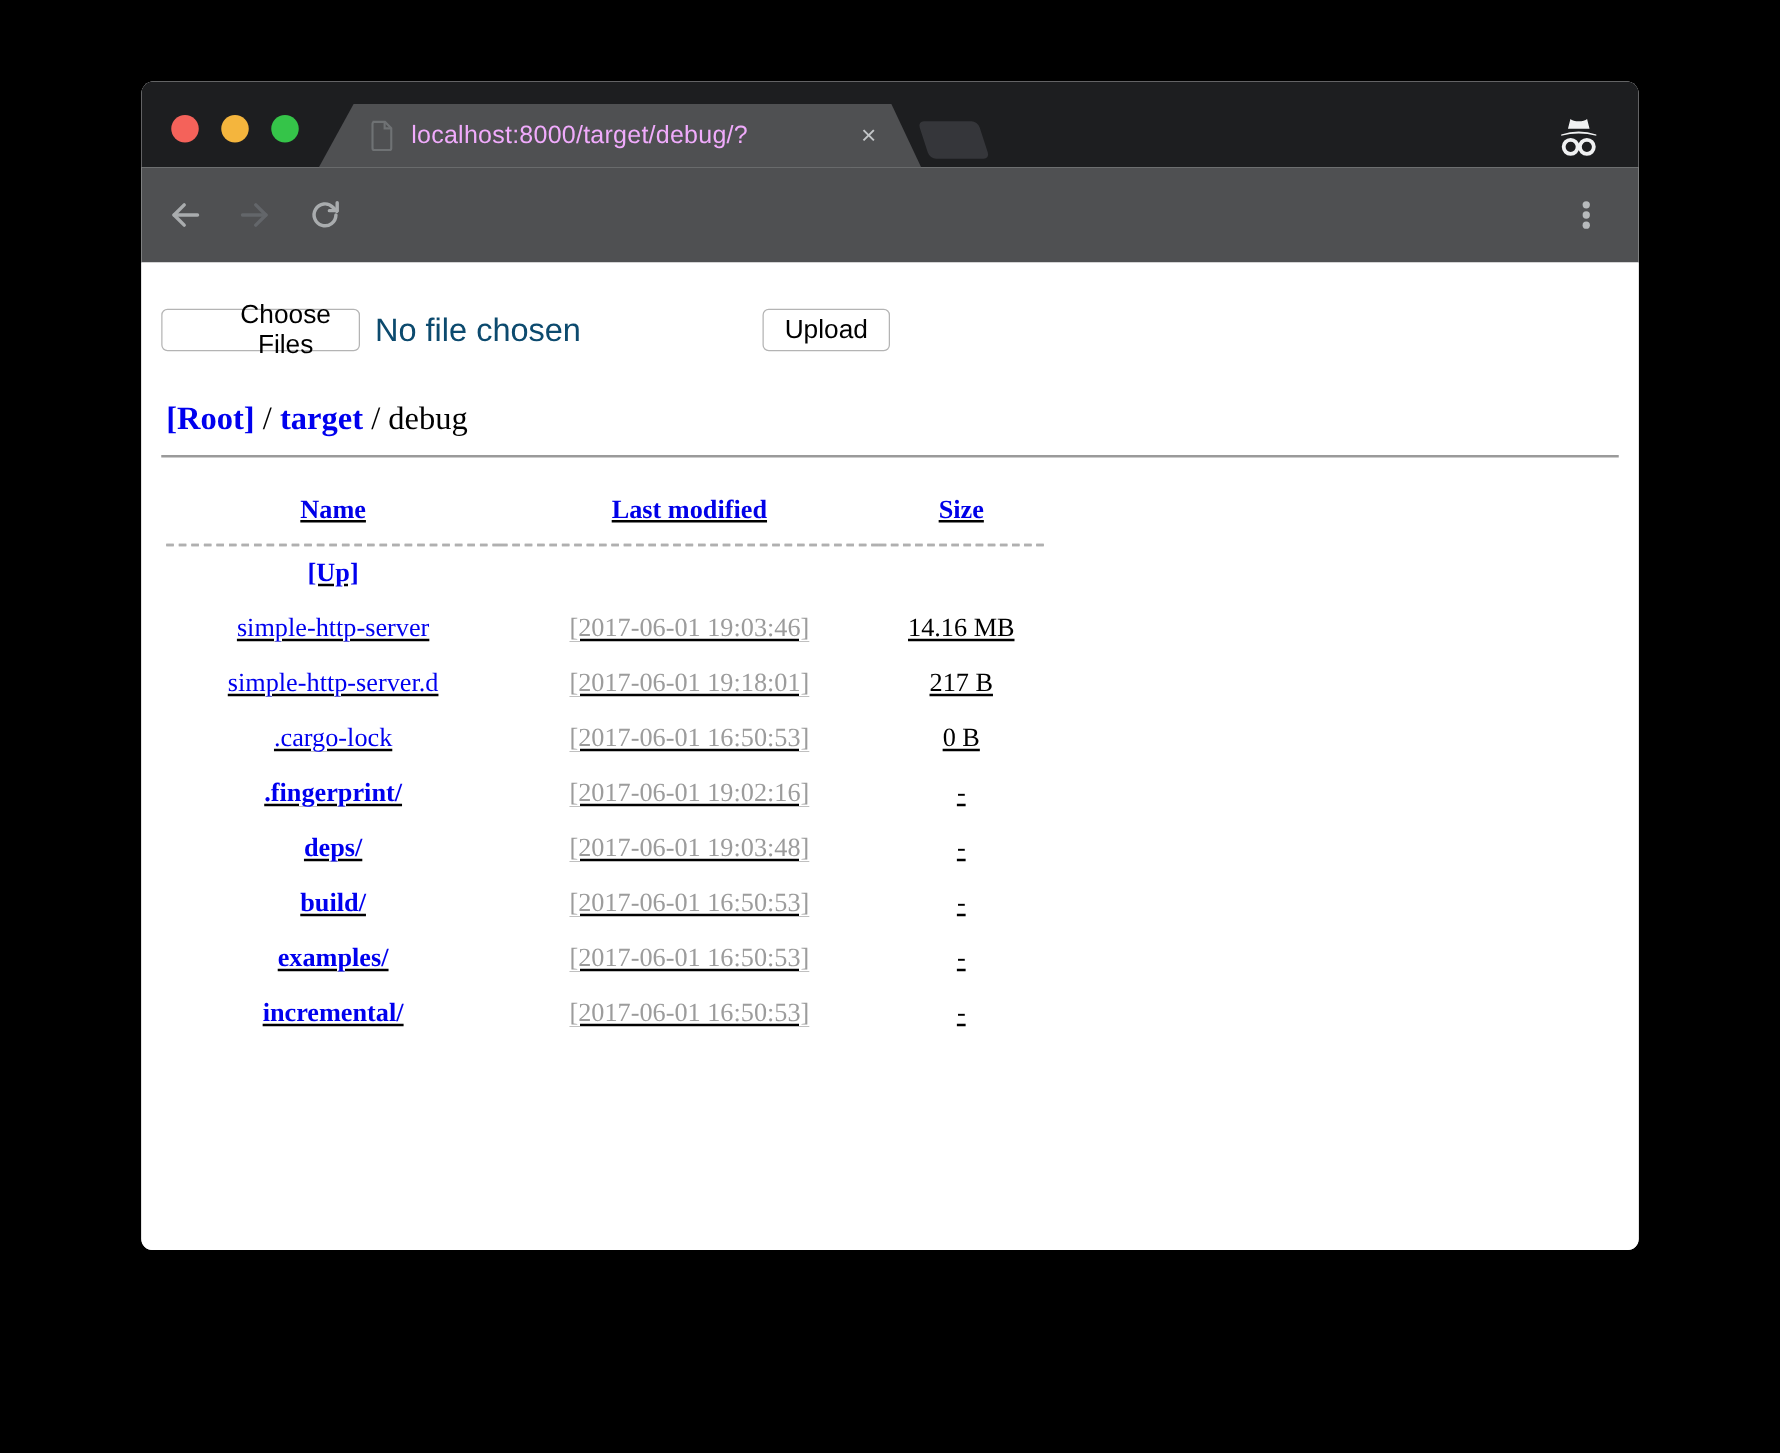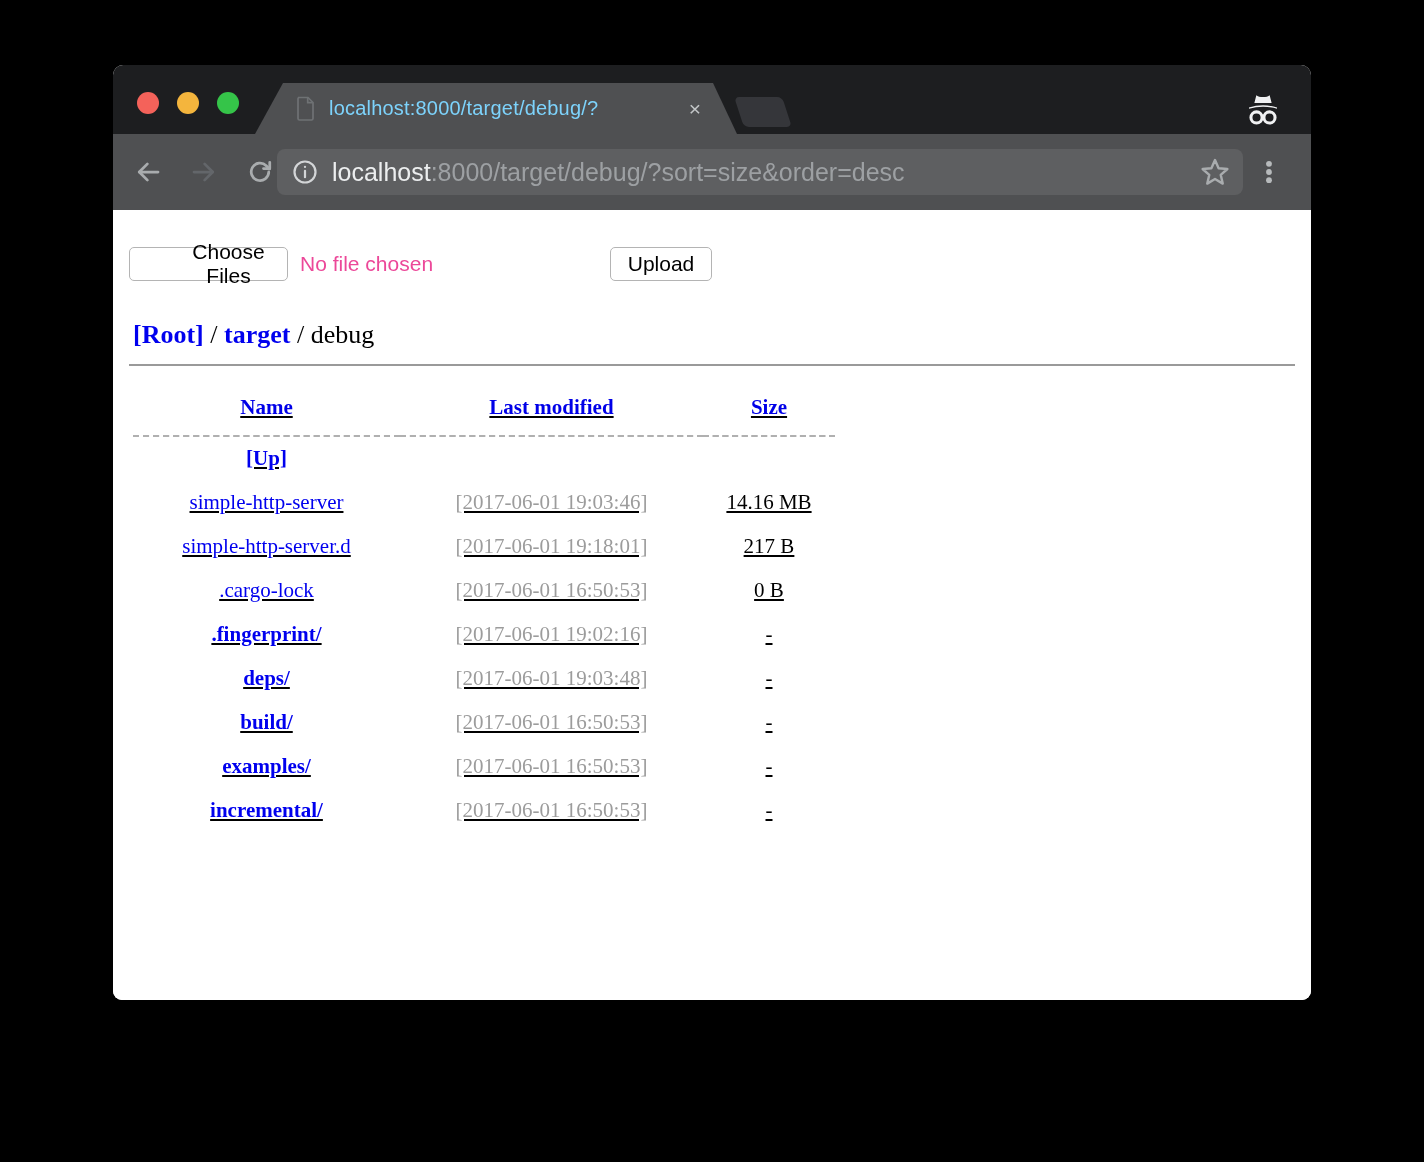--- a/index.html
+++ b/index.html
@@ -13,21 +13,21 @@
   .tabstrip { position:relative; height:69px; background:#1d1e20; }
   .traffic { position:absolute; top:27px; left:24px; display:flex; gap:18px; }
   .traffic span { width:22px; height:22px; border-radius:50%; display:block; }
 
   .tab { position:absolute; left:142px; bottom:0; width:482px; height:51px;
          background:#4f5052;
          clip-path:polygon(0 100%, 28px 0, calc(100% - 24px) 0, 100% 100%); }
   .tab-favicon { position:absolute; left:40px; top:13px; opacity:.85; }
   .tab-title-wrap { position:absolute; left:74px; top:0; width:352px; height:51px;
                     overflow:hidden; white-space:nowrap; }
-  .tab-title { line-height:51px; font-size:20px; color:#7dd3fc; letter-spacing:.2px; }
+  .tab-title { line-height:51px; font-size:20px; color:#f0abfc; letter-spacing:.2px; }
   .tab-title-wrap::after { content:""; position:absolute; right:0; top:0; bottom:0;
          width:48px; background:linear-gradient(to right, rgba(79,80,82,0), #4f5052); }
   .tab-close { position:absolute; left:428px; top:14px; width:24px; height:24px;
                color:#c3c6c8; font-size:21px; line-height:24px; text-align:center;
                font-weight:400; cursor:default; }
   .newtab-btn { position:absolute; left:626px; top:32px; width:48px; height:30px;
                 background:#35363a; border-radius:5px; transform:skewX(18deg); }
   .incog { position:absolute; right:26px; top:28px; }
 
   
@@ -45,21 +45,21 @@
   .content { position:relative; height:790px; background:#fff;
              font-family:"Liberation Serif", serif; color:#000; }
   .upload-row { position:relative; height:103px; font-family:"Liberation Sans", sans-serif; }
   .btn { position:absolute; top:37px; height:34px; background:#fff;
          border:1px solid #b4b4b4; border-radius:5px; font-size:21px; color:#000;
          display:flex; align-items:center; justify-content:center;
          font-family:"Liberation Sans", sans-serif; }
   .choose-btn { left:16px; width:159px;padding-left:40px; }
   .upload-btn { left:497px; width:102px; }
   .no-file { position:absolute; left:187px; top:37px; height:34px; line-height:34px;
-             font-size:21px; color:#ec4899; }
+             font-size:26px; color:#0c4a6e; }
 
   .breadcrumb { margin:2px 0 0 20px; font-size:26px; line-height:40px; }
   .crumb-link { color:#0000ee; font-weight:bold; }
   .crumb-sep, .crumb-current { color:#000; font-weight:normal; }
 
   hr.rule { border:none; border-top:2px solid #9a9a9a; margin:9px 16px 0 16px; }
 
   table.listing { border-collapse:collapse; table-layout:fixed; margin:14px 0 0 20px;
                   font-size:21px;text-decoration:underline; }
   table.listing col.c-name { width:267px; }
@@ -126,35 +126,20 @@
           <path d="M12.5 5.5 L19 12 l-6.5 6.5"></path>
       </svg>
     </span>
     <span class="tb-icon" style="left:127px">
       <svg width="30" height="30" viewBox="0 0 24 24" fill="none" stroke="#a9acae" stroke-width="2.2" stroke-linecap="round" stroke-linejoin="round">
         <path d="M19 12 a7 7 0 1 1 -2 -5 l2.6 2.6"></path>
           <path d="M19.8 4.2 v5 h-5"></path>
       </svg>
     </span>
 
-    <div class="urlbar">
-      <span style="display:flex">
-        <svg width="28" height="28" viewBox="0 0 24 24" fill="none" stroke="#d3d5d7" stroke-width="1.9" stroke-linecap="round">
-          <circle cx="12" cy="12" r="9"></circle>
-            <path d="M12 11 v5.5"></path>
-            <path d="M12 7.5 v0.2"></path>
-        </svg>
-      </span>
-      <span class="url-text"><span class="url-host">localhost</span><span class="url-rest">:8000/target/debug/?sort=size&amp;order=desc</span></span>
-      <span style="display:flex">
-        <svg width="32" height="32" viewBox="0 0 24 24" fill="none" stroke="#a9acae" stroke-width="1.8" stroke-linejoin="round">
-          <path d="M12 3 l2.7 6.2 6.6 0.55 -5 4.4 1.5 6.55 -5.8 -3.5 -5.8 3.5 1.5 -6.55 -5 -4.4 6.6 -0.55 z"></path>
-        </svg>
-      </span>
-    </div>
 
     <span class="tb-icon" style="right:22px; left:auto">
       <svg width="28" height="28" viewBox="0 0 24 24" fill="#b7babc">
         <circle cx="12" cy="5" r="2.5"></circle>
           <circle cx="12" cy="12" r="2.5"></circle>
           <circle cx="12" cy="19" r="2.5"></circle>
       </svg>
     </span>
   </div>
 

